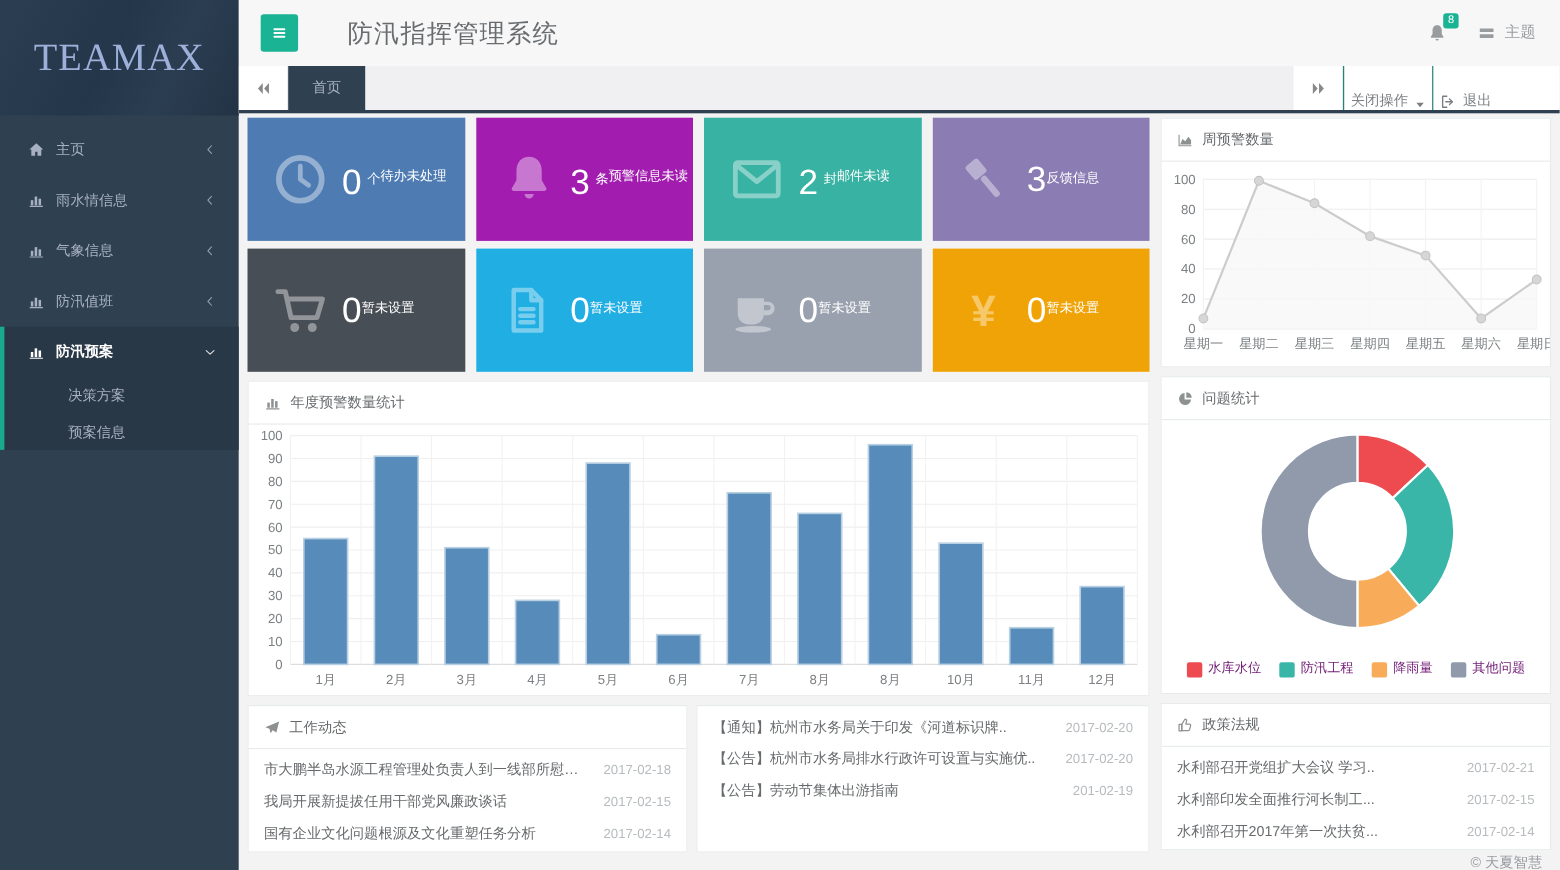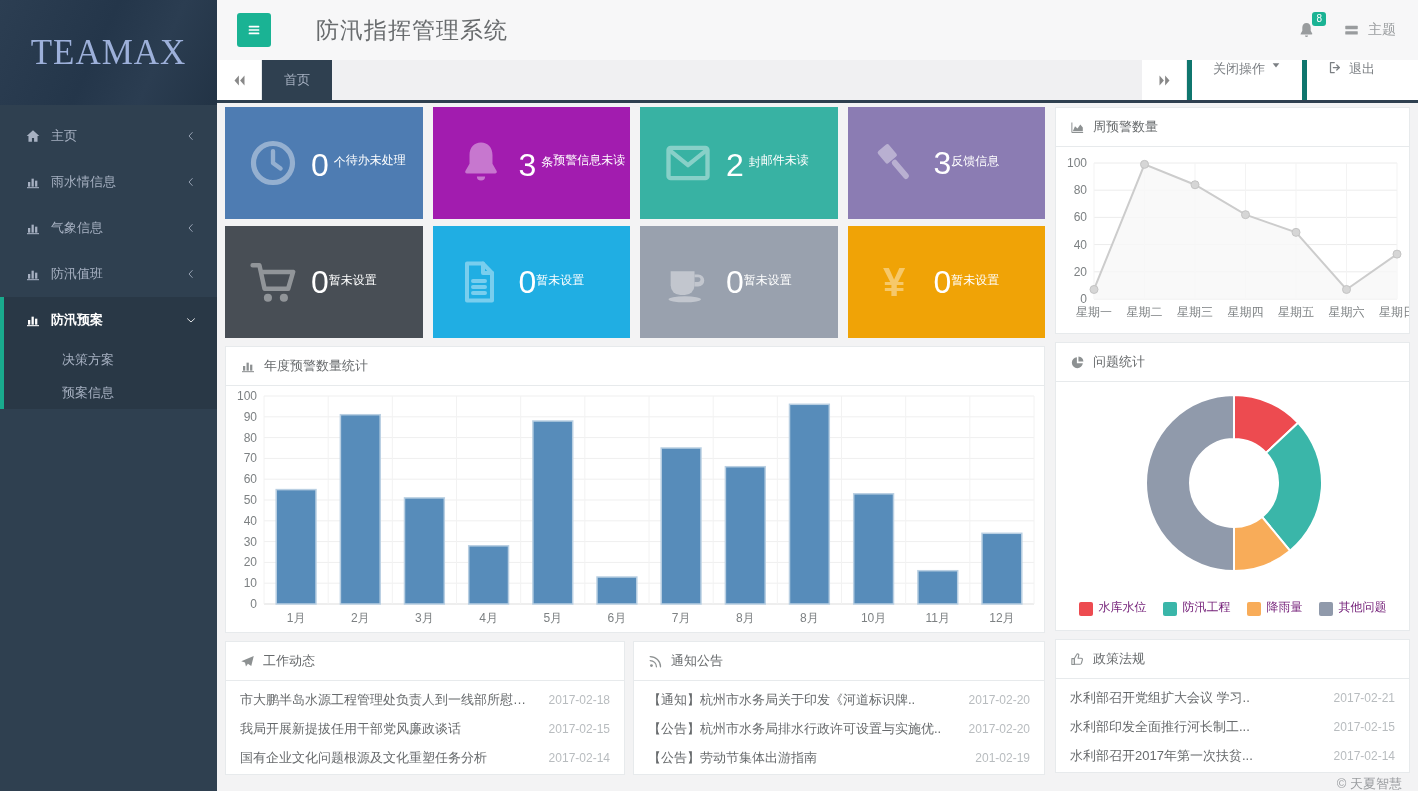--- a/index.html
+++ b/index.html
@@ -34,22 +34,22 @@
     padding:1px 4px; border-radius:3px; line-height:12px; }
   .theme-wrap { display:flex; align-items:center; gap:7px; color:#999c9e; font-size:14px; cursor:pointer; }
 
   .tabstrip { height:43px; flex:0 0 43px; background:#f0f0f2; border-bottom:3px solid #2f4050;
     display:flex; align-items:stretch; overflow:hidden; }
   .tab-nav { width:45px; background:#fff; border:none; border-right:1px solid #e7eaec;
     color:#888; display:flex; align-items:center; justify-content:center; cursor:pointer; flex:0 0 45px; }
   .tab { background:#2f4050; color:#a7b1c2; font-size:13px; display:flex; align-items:center;
     padding:0 22px; cursor:pointer; flex:0 0 auto; }
   .flex-sp { flex:1; }
-  .tab-btn { background:#fff; border:none; border-left:5px solid #0f766e; color:#7b7f83; font-size:13px;
-    display:flex; align-items:flex-start; gap:6px; padding:0 21px; cursor:pointer; flex:0 0 auto; white-space:nowrap; }
+  .tab-btn { background:#fff; border:none; border-left:1px solid #0f766e; color:#7b7f83; font-size:13px;
+    display:flex; align-items:flex-end; gap:6px; padding:0 6px; cursor:pointer; flex:0 0 auto; white-space:nowrap; }
   .tab-btn.logout { width:116px; }
 
   
   .content { padding:4px 8px 0 8px; display:grid; grid-template-columns:820px 355px; gap:8px 10px; align-content:start; }
   .left-col, .right-col { display:flex; flex-direction:column; gap:8px; min-width:0; }
 
   .cards { display:grid; grid-template-columns:repeat(4,1fr); gap:7px 10px; }
   .card { height:112px; color:#fff; display:flex; align-items:center; padding:0 4px 0 22px; cursor:pointer; }
   .card-icon { width:64px; flex:0 0 64px; opacity:.4; display:flex; align-items:center; }
   .card-body { display:flex; flex-direction:row; }
@@ -471,32 +471,20 @@
                 <span class="ltext">我局开展新提拔任用干部党风廉政谈话</span>
                 <span class="ldate">2017-02-15</span>
               </div>
               <div class="lrow">
                 <span class="ltext">国有企业文化问题根源及文化重塑任务分析</span>
                 <span class="ldate">2017-02-14</span>
               </div>
             </div>
         </section>
         <section class="panel">
-          <div class="panel-h">
-            <span class="picon">
-                <svg viewBox="0 0 24 24" width="15" height="15">
-                  <circle cx="5.5" cy="18.5" r="2.3" fill="currentColor"></circle>
-                  <g fill="none" stroke="currentColor" stroke-width="2" stroke-linecap="round" stroke-linejoin="round">
-                    <path d="M3.5 10.5a10 10 0 0 1 10 10"></path>
-                    <path d="M3.5 4A16.5 16.5 0 0 1 20 20.5"></path>
-                  </g>
-                </svg>
-              </span>
-            <span>通知公告</span>
-          </div>
           <div class="list-body" id="list-notice">
               <div class="lrow">
                 <span class="ltext">【通知】杭州市水务局关于印发《河道标识牌..</span>
                 <span class="ldate">2017-02-20</span>
               </div>
               <div class="lrow">
                 <span class="ltext">【公告】杭州市水务局排水行政许可设置与实施优..</span>
                 <span class="ldate">2017-02-20</span>
               </div>
               <div class="lrow">

